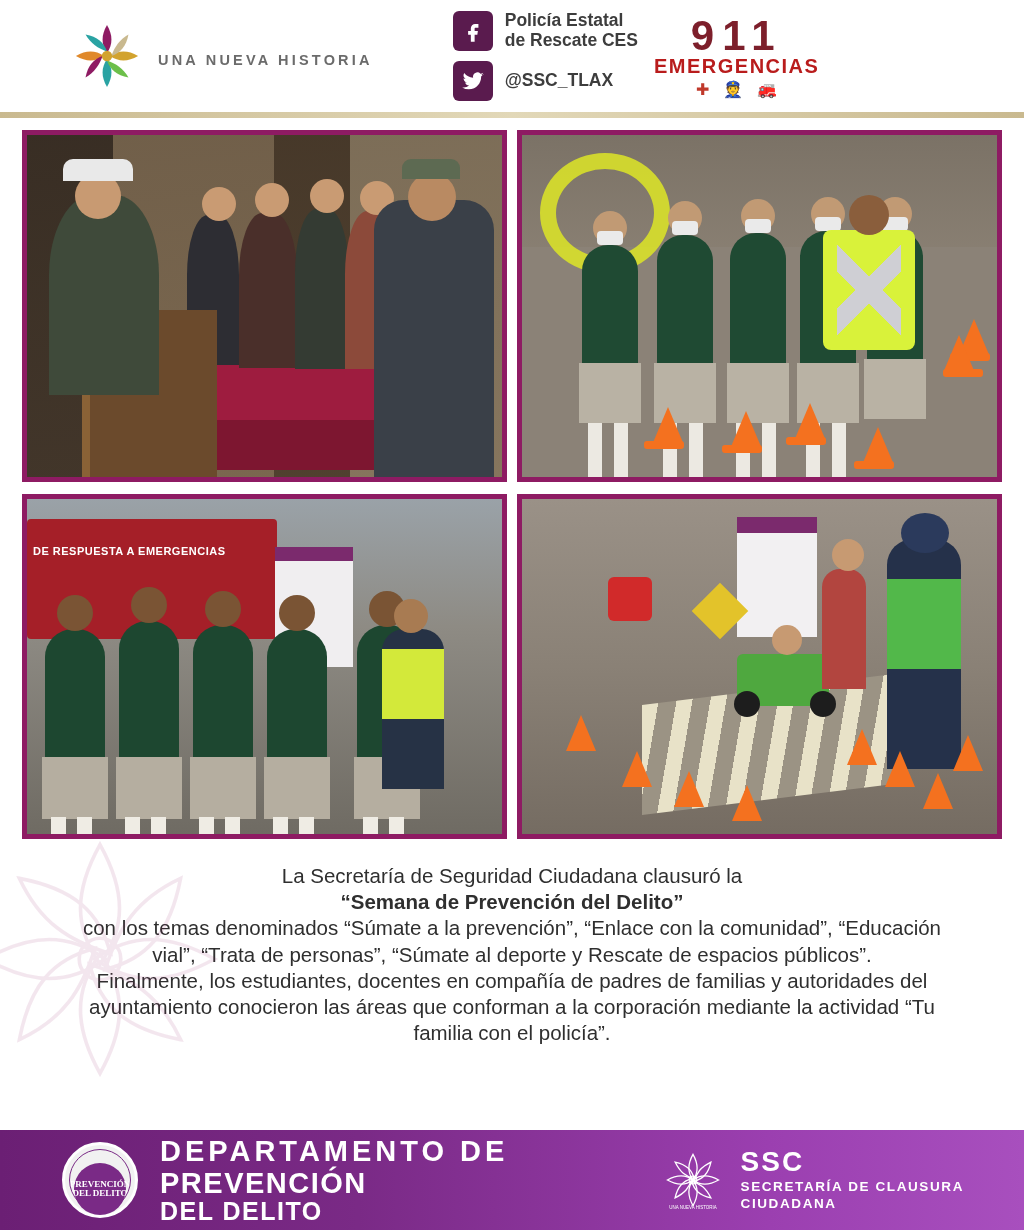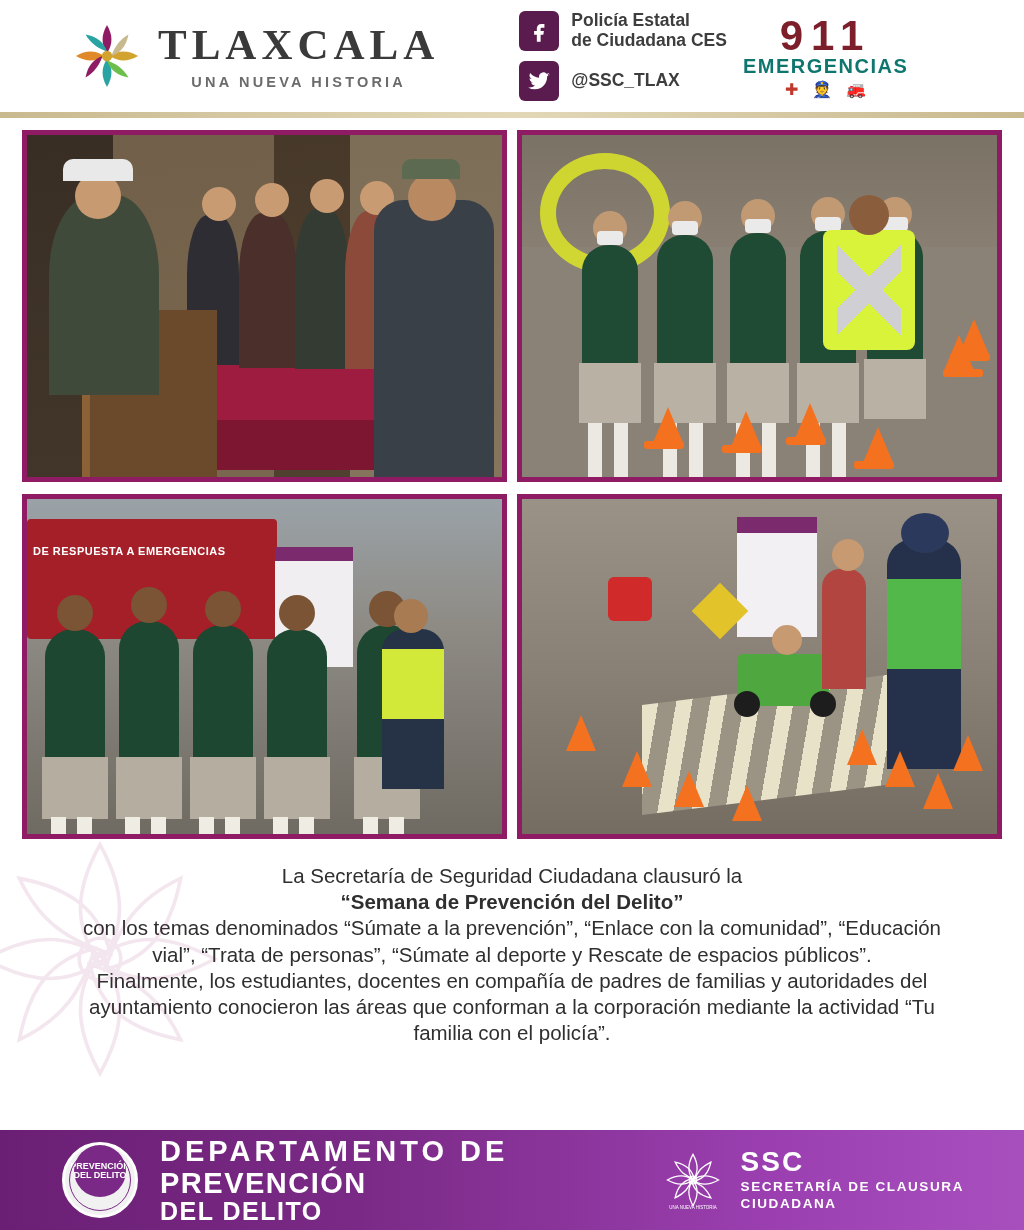--- a/index.html
+++ b/index.html
@@ -123,21 +123,21 @@
   .nine11 {
     margin-left: 16px;
     text-align: center;
     color: #7d1f2b;
   }
   .nine11-num {
     font-size: 42px; font-weight: bold; letter-spacing: 8px; line-height: 1;
   }
   .nine11-sub {
     font-size: 20px; font-weight: bold; letter-spacing: 1.5px;
-    color: #0f766e;
+    color: #b91c1c;
     margin-top: -2px;
   }
   .nine11-icons { display:flex; justify-content:center; gap:14px; margin-top:4px; }
   .nine11-icons span { font-size: 16px; line-height: 1; }
 
   
   .photos {
     padding: 12px 22px 0 22px;
     display: grid;
     grid-template-columns: 1fr 1fr;
@@ -278,23 +278,24 @@
     background: linear-gradient(90deg,#6b1f74 0%, #7a2a86 35%, #9b3fb0 75%, #a84fbe 100%);
     display: flex;
     align-items: center;
   }
   .footer-seal {
     width: 76px; height: 76px;
     margin-left: 62px;
     border-radius: 50%;
     background: #f1f1f1;
     border: 3px solid #ffffff;
-    display:flex; align-items:flex-start; justify-content:center;
+    display:flex; align-items:flex-end; justify-content:center;
     position: relative;
     flex: 0 0 76px;
+    font-family: Liberation Serif, serif;
   }
   .footer-seal .inner {
     width: 52px; height: 52px; border-radius: 50%;
     background: #7a2a86; color:#fff;
     display:flex; align-items:center; justify-content:center;
     font-size: 9px; text-align:center; line-height:1.05; font-weight:bold;
   }
   .footer-seal .ring {
     position:absolute; inset:4px; border-radius:50%;
     border: 1px solid #7a2a86;
@@ -332,35 +333,34 @@
             <path d="M8 50 C22 42 34 42 46 50 C34 58 22 58 8 50Z" fill="#e0892b"></path>
             <path d="M79 21 C76 37 68 46 56 50 C60 38 67 28 79 21Z" fill="#c9b98f"></path>
             <path d="M79 79 C63 76 54 68 50 56 C62 60 72 67 79 79Z" fill="#6cbf4a"></path>
             <path d="M21 79 C24 63 32 54 44 50 C40 62 33 72 21 79Z" fill="#8e1b63"></path>
             <path d="M21 21 C37 24 46 32 50 44 C38 40 28 33 21 21Z" fill="#2aa3a3"></path>
             <circle cx="50" cy="50" r="7" fill="#d2a32e"></circle>
           </g>
         </svg>
       </div>
       <div class="tlax-word">
-        <div class="tlax-title">TLAXCALA</div>
         <div class="tlax-sub">UNA NUEVA HISTORIA</div>
       </div>
     </div>
 
     <div class="social">
       <div class="social-row">
         <div class="sq">
           <svg viewBox="0 0 24 24">
               <path d="M14 9h3V5.5h-3c-2.2 0-4 1.8-4 4V12H7.5v3.5H10V22h3.5v-6.5H16l.5-3.5H13.5V9.8c0-.5.3-.8.5-.8z"></path>
             </svg>
         </div>
         <div class="social-text">
           <span>Policía Estatal</span><br>
-          <span>de Ciudadana CES</span>
+          <span>de Rescate CES</span>
         </div>
       </div>
       <div class="social-row">
         <div class="sq">
           <svg viewBox="0 0 24 24">
               <path d="M22 5.9c-.7.3-1.5.5-2.3.6.8-.5 1.4-1.3 1.7-2.2-.8.5-1.6.8-2.5 1a4 4 0 0 0-6.8 3.6A11.3 11.3 0 0 1 3.9 4.6a4 4 0 0 0 1.2 5.3c-.6 0-1.2-.2-1.8-.5a4 4 0 0 0 3.2 3.9c-.6.2-1.2.2-1.8.1a4 4 0 0 0 3.7 2.8A8 8 0 0 1 2 17.9a11.3 11.3 0 0 0 6.1 1.8c7.4 0 11.4-6.1 11.4-11.4v-.5c.8-.6 1.5-1.3 2-2z"></path>
             </svg>
         </div>
         <div class="social-text">@SSC_TLAX</div>
       </div>

